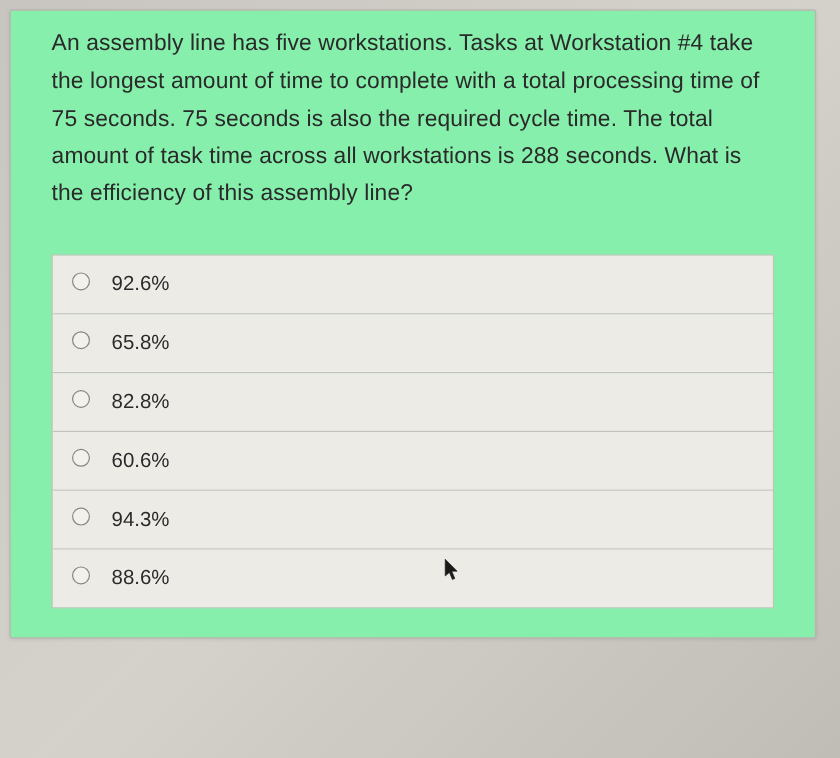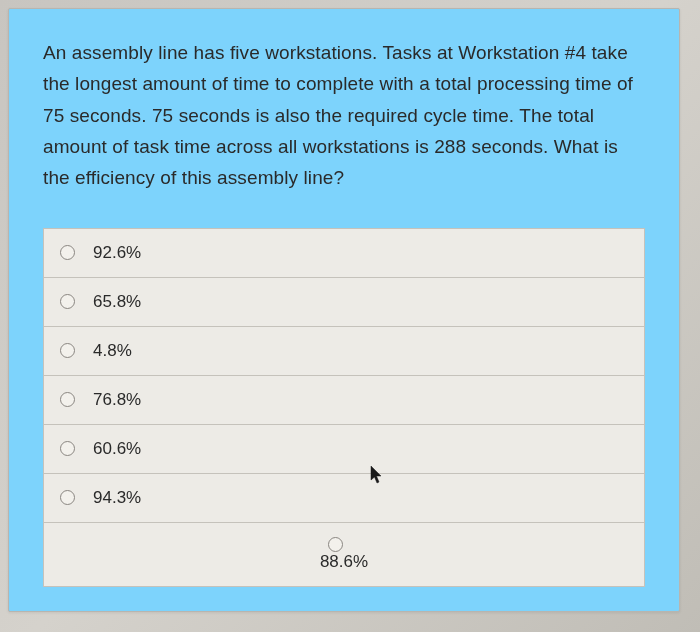--- a/index.html
+++ b/index.html
@@ -10,47 +10,46 @@
     body {
       width: 700px;
       height: 632px;
       background: linear-gradient(135deg, #c8c5c0 0%, #d5d2cc 50%, #c0bdb6 100%);
       font-family: -apple-system, BlinkMacSystemFont, "Segoe UI", Helvetica, Arial, sans-serif;
       padding: 8px 20px 20px 8px;
       overflow: hidden;
       position: relative;
     }
     .question-card {
-      background: #7dd3fc;
+      background: #86efac;
       border: 1px solid #b8b5af;
       border-radius: 2px;
-      padding: 28px 34px 24px 34px;
+      padding: 12px 34px 24px 34px;
       box-shadow: 0 1px 3px rgba(0,0,0,0.08);
     }
     .question-text {
       font-size: 19px;
       line-height: 1.65;
       color: #2a2a2a;
       margin-bottom: 34px;
       letter-spacing: 0.1px;
     }
     .options-group {
       border: 1px solid #c5c2bb;
     }
     .option-row {
       display: flex;
-      align-items: center;
+      align-items: flex-start;
       padding: 14px 16px;
       border-bottom: 1px solid #c5c2bb;
       cursor: pointer;
       background: #edebe6;
     }
     .option-row:last-child {
       border-bottom: none;
-      flex-direction: column;
     }
     .radio-circle {
       width: 15px;
       height: 15px;
       border: 1.5px solid #8a8681;
       border-radius: 50%;
       margin-right: 18px;
       flex-shrink: 0;
       background: #f3f1ec;
     }
@@ -75,25 +74,21 @@
     <div class="option-row">
       <span class="radio-circle"></span>
       <span class="option-label">92.6%</span>
     </div>
     <div class="option-row">
       <span class="radio-circle"></span>
       <span class="option-label">65.8%</span>
     </div>
     <div class="option-row">
       <span class="radio-circle"></span>
-      <span class="option-label">4.8%</span>
-    </div>
-    <div class="option-row">
-      <span class="radio-circle"></span>
-      <span class="option-label">76.8%</span>
+      <span class="option-label">82.8%</span>
     </div>
     <div class="option-row">
       <span class="radio-circle"></span>
       <span class="option-label">60.6%</span>
     </div>
     <div class="option-row">
       <span class="radio-circle"></span>
       <span class="option-label">94.3%</span>
     </div>
     <div class="option-row">

